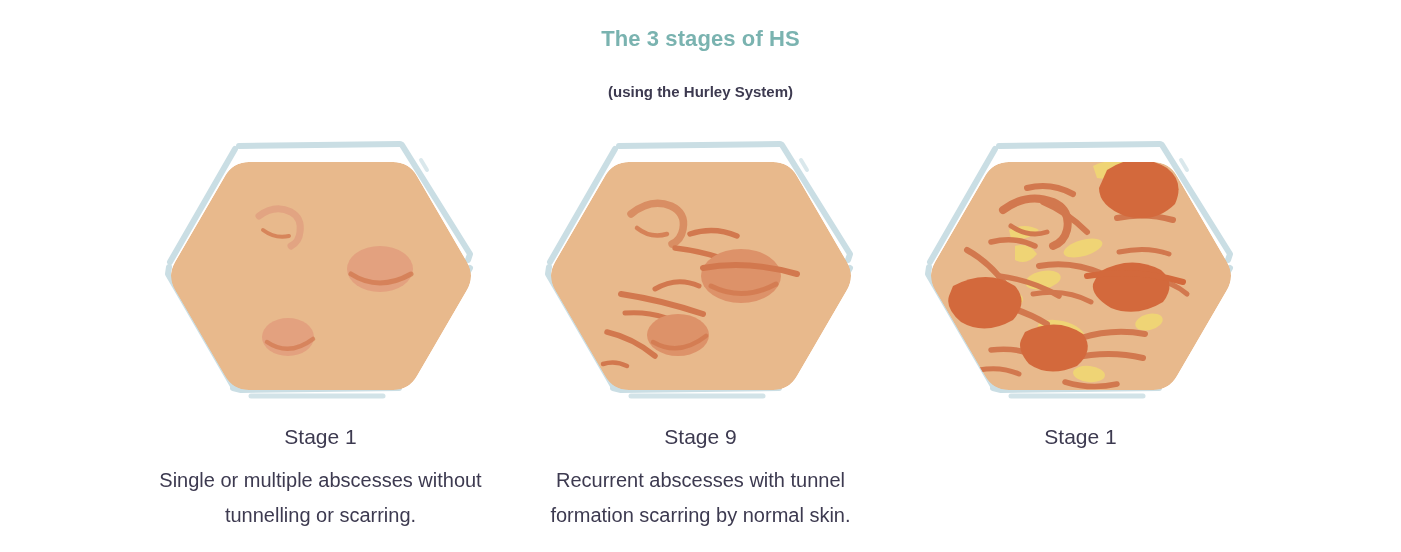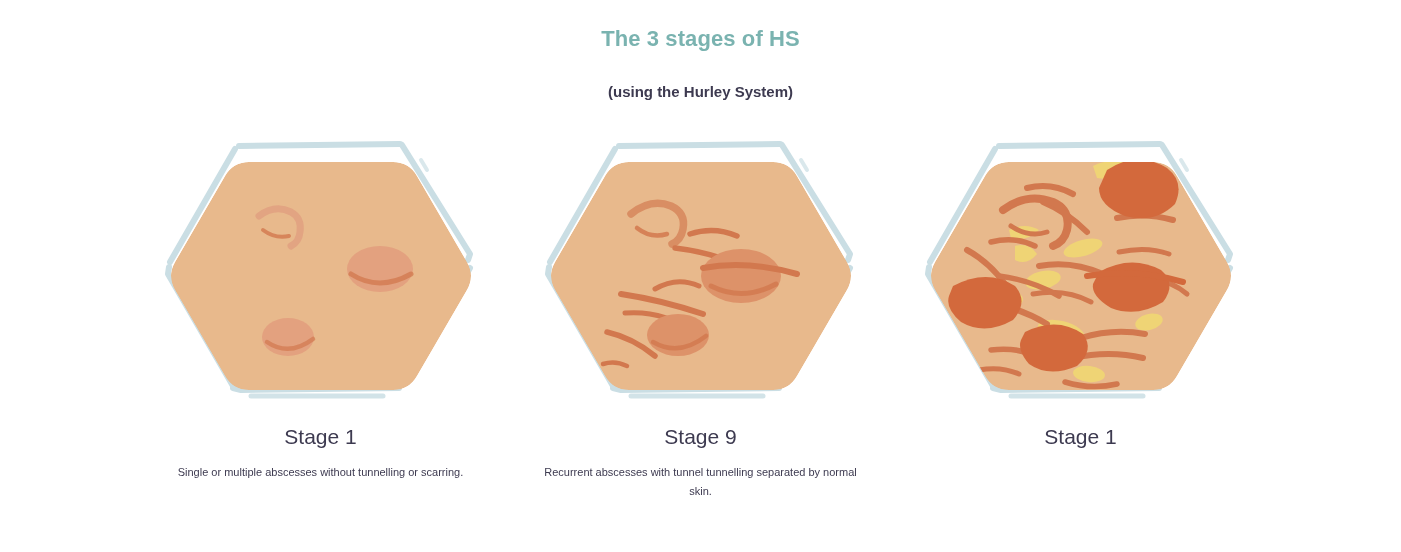--- a/index.html
+++ b/index.html
@@ -82,21 +82,21 @@
     padding-top: 18px;
     font-size: 21px;
     font-weight: normal;
     color: #3d3a50;
     line-height: 1.2;
     text-align: center;
   }
   .stage-desc {
     margin: 0;
     padding-top: 14px;
-    font-size: 11px;
+    font-size: 20px;
     font-weight: normal;
     color: #3d3a50;
     line-height: 1.75;
     text-align: center;
     width: 330px;
   }
 </style>
 </head>
 <body>
 
@@ -198,21 +198,21 @@
             </g>
 
             <g>
               <ellipse cx="127" cy="209" rx="31" ry="21" fill="#dd9269"></ellipse>
               <path d="M102 216 Q128 231 155 210" fill="none" stroke="#d2784e" stroke-width="4.5" stroke-linecap="round" opacity="0.8"></path>
             </g>
           </g>
         </svg>
       </div>
       <h2 class="stage-name">Stage 9</h2>
-      <p class="stage-desc">Recurrent abscesses with tunnel tunnelling separated by normal skin.</p>
+      <p class="stage-desc">Recurrent abscesses with tunnel formation scarring by normal skin.</p>
     </div>
 
     <div class="stage">
       <div class="hex-wrap">
         <svg viewBox="0 0 300 280" xmlns="http://www.w3.org/2000/svg">
           <defs>
             <clipPath id="hexclip3">
               <path d="M78 36 L222 36 Q238 36 246 50 L296 136 Q304 150 296 164 L246 250 Q238 264 222 264 L78 264 Q62 264 54 250 L4 164 Q-4 150 4 136 L54 50 Q62 36 78 36 Z"></path>
             </clipPath>
           </defs>

